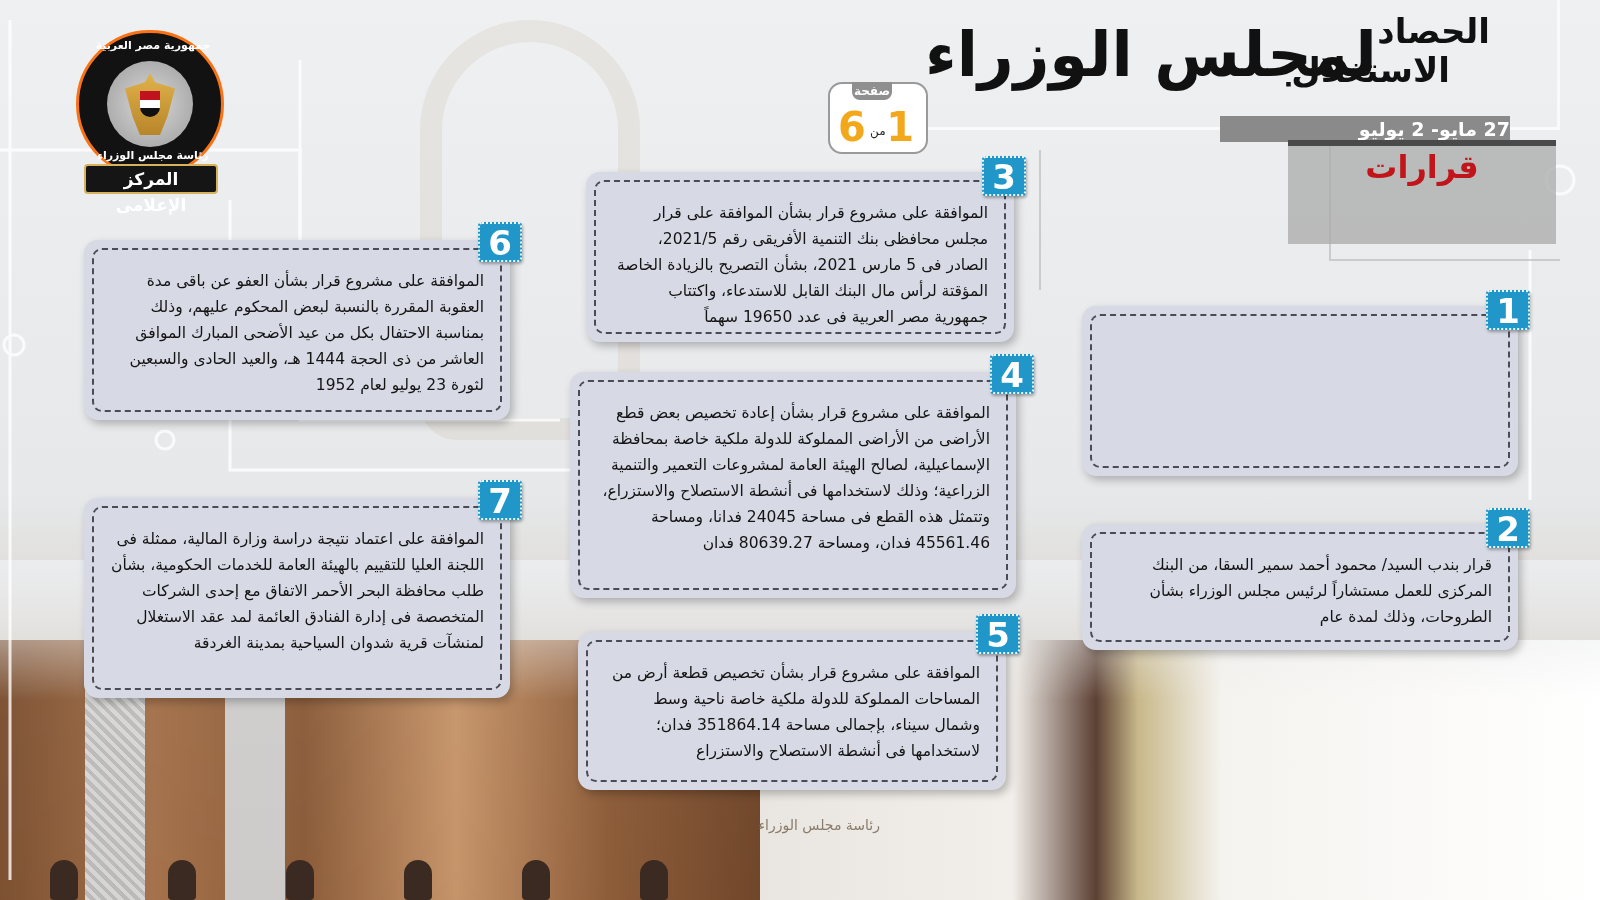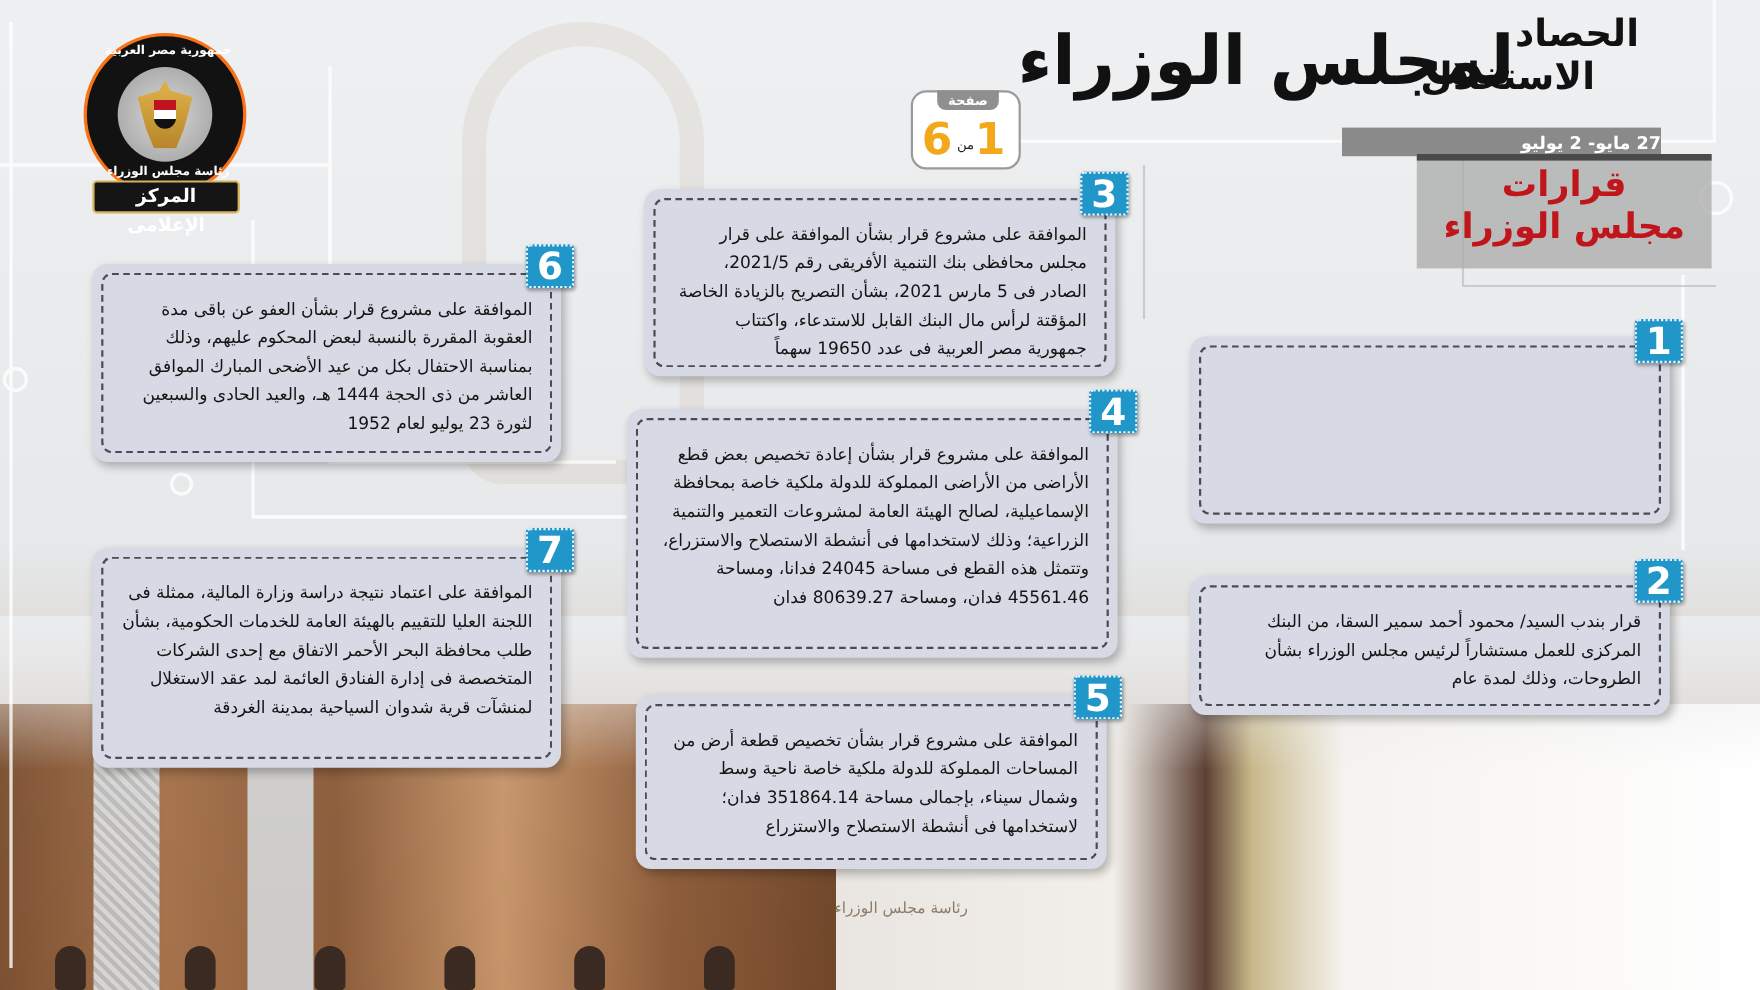--- a/index.html
+++ b/index.html
@@ -50,30 +50,30 @@
     direction: rtl;
     text-align: center;
   }
   .title-harvest {
     position: absolute; right: 110px; top: 12px; text-align: right;
     font-size: 34px; font-weight: bold; color: #111; direction: rtl; line-height: 1.15;
   }
   .title-harvest .l2 { display: block; margin-right: 40px; }
   .date-bar {
     position: absolute; left: 1220px; top: 116px; width: 290px; height: 26px;
-    background: #8a8a8a; color: #fff; font-weight: bold; font-size: 16px;
+    background: #8a8a8a; color: #fff; font-weight: bold; font-size: 19px;
     display: flex; align-items: center; justify-content: flex-start; padding-left: 30px;
     direction: rtl;
   }
   .page-badge {
     position: absolute; left: 828px; top: 82px; width: 100px; height: 72px;
     background: #fff; border: 2px solid #9a9a9a; border-radius: 14px;
   }
   .page-badge .lbl {
-    position: absolute; left: 22px; top: -2px; width: 56px; height: 18px;
+    position: absolute; left: 22px; top: -2px; width: 40px; height: 18px;
     background: #8f8f8f; color: #fff; border-radius: 0 0 8px 8px;
     font-size: 12px; font-weight: bold; text-align: center; line-height: 18px;
   }
   .page-badge .cur { position: absolute; right: 12px; top: 20px; font-size: 40px; font-weight: bold; color: #f3a81c; }
   .page-badge .of { position: absolute; left: 40px; top: 40px; font-size: 12px; color: #222; }
   .page-badge .tot { position: absolute; left: 8px; top: 20px; font-size: 40px; font-weight: bold; color: #f3a81c; }
 
   .section-box {
     position: absolute; left: 1288px; top: 140px; width: 268px; height: 104px;
     background: rgba(170,170,170,0.75); border-top: 6px solid #4a4a4a;
@@ -176,21 +176,20 @@
 
 <div class="page-badge">
   <div class="lbl">صفحة</div>
   <div class="cur">1</div>
   <div class="of">من</div>
   <div class="tot">6</div>
 </div>
 
 <div class="section-box">
   <div class="t1">قرارات</div>
-  <div class="t2">مجلس الوزراء</div>
 </div>
 
 <div class="logo">
   <div class="arc-top">جمهورية مصر العربية</div>
   <div class="inner">
     <div class="eagle"></div>
     <div class="flag"></div>
   </div>
   <div class="arc-bot">رئاسة مجلس الوزراء</div>
 </div>

